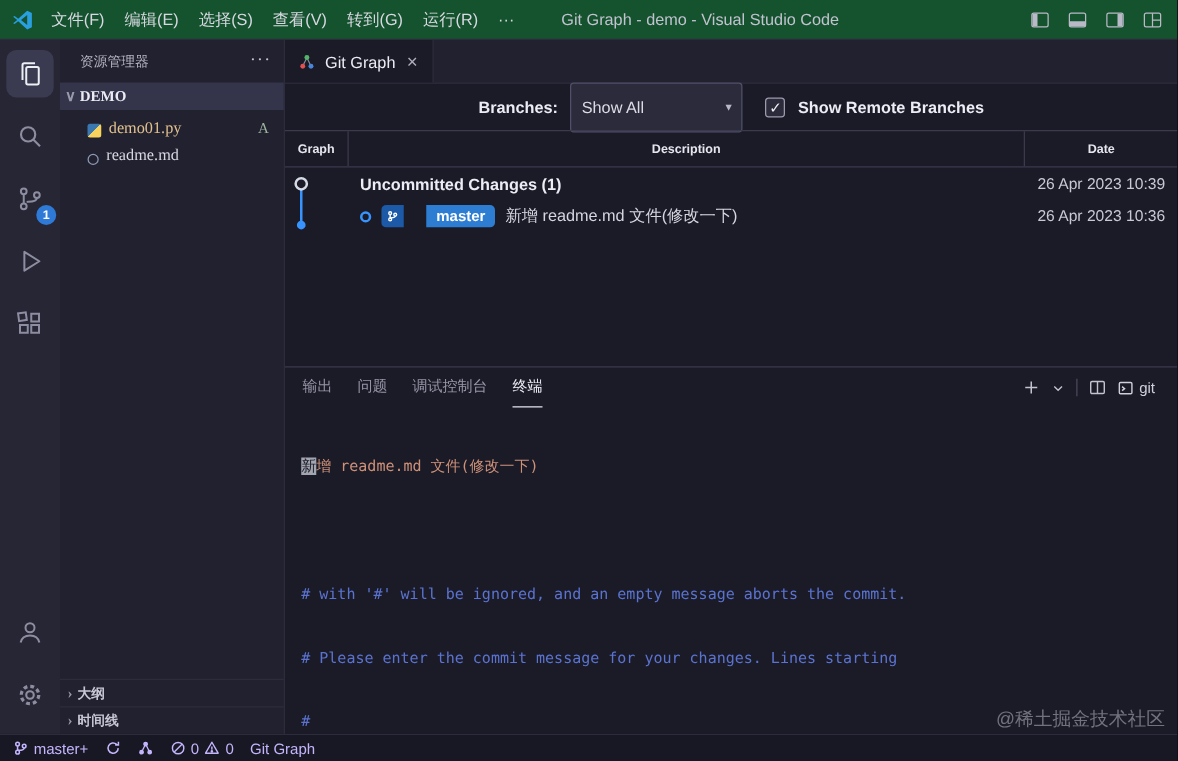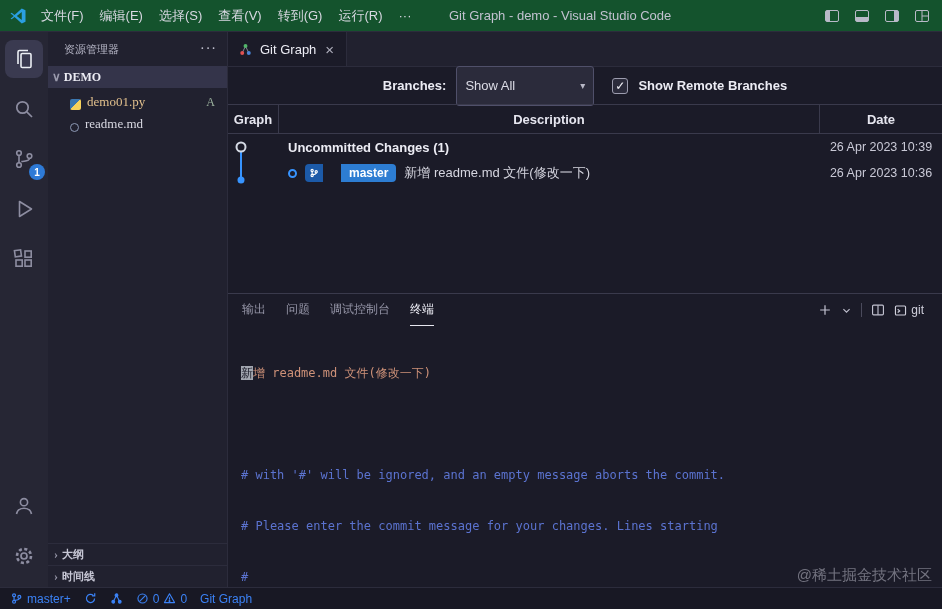--- a/index.html
+++ b/index.html
@@ -43,21 +43,21 @@
   .tab{ display:flex; align-items:center; gap:7px; padding:0 10px; background:#1b1b28; border-right:1px solid #2c2c3c; font-size:13px; color:#ececf4; }
   .tab-close{ font-size:15px; color:#aeaebc; padding:0 2px; }
 
   
   .gg{ height:226px; display:flex; flex-direction:column; flex:none; }
   .gg-toolbar{ height:37px; display:flex; align-items:center; justify-content:center; gap:10px; flex:none; }
   .gg-label{ font-weight:bold; font-size:13px; color:#ececf4; }
   .gg-select{ width:138px; height:40px; background:#2b2b3b; border:1px solid #50506a; border-radius:3px; display:flex; align-items:center; padding:4px 8px; font-size:13px; color:#dcdce6; }
   .gg-select .arrow{ margin-left:auto; font-size:10px; color:#b8b8c6; }
   .gg-checkbox{ width:16px; height:16px; border:1px solid #9c9cae; border-radius:3px; background:#2b2b3b; display:flex; align-items:center; justify-content:center; font-size:12px; color:#f0f0f6; margin-left:8px; }
-  .gg-head{ height:30px; border-top:1px solid #3a3a4c; border-bottom:1px solid #3a3a4c; display:flex; align-items:center; font-weight:bold; font-size:13px; color:#e6e6ef; flex:none; }
+  .gg-head{ height:30px; border-top:1px solid #3a3a4c; border-bottom:1px solid #3a3a4c; display:flex; align-items:center; font-weight:bold; font-size:10px; color:#e6e6ef; flex:none; }
   .col-graph{ width:50px; text-align:center; }
   .col-desc{ flex:1; text-align:center; border-left:1px solid #3a3a4c; border-right:1px solid #3a3a4c; align-self:stretch; display:flex; align-items:center; justify-content:center; }
   .col-date{ width:122px; text-align:center; }
   .gg-rows{ position:relative; flex:1; }
   .gg-row{ height:26px; display:flex; align-items:center; }
   .cell-graph{ width:50px; flex:none; }
   .cell-desc{ flex:1; min-width:0; display:flex; align-items:center; gap:8px; padding-left:10px; font-size:13px; color:#d6d6e0; }
   .cell-date{ width:122px; text-align:center; font-size:12.5px; color:#c9c9d6; flex:none; }
   .uncommitted{ font-weight:bold; color:#ececf4; }
   .commit-dot{ width:9px; height:9px; border:2px solid #3794ff; border-radius:50%; flex:none; }
@@ -76,21 +76,21 @@
   .pterm-item{ display:flex; align-items:center; gap:4px; font-size:12px; color:#d0d0dc; }
 
   
   .terminal{ flex:1; padding:5px 0 0 13px; font-family:"DejaVu Sans Mono", monospace; font-size:12px; line-height:17px; white-space:pre; overflow:hidden; }
   .t-line{ min-height:17px; }
   .t-orange{ color:#ce9178; }
   .t-blue{ color:#5b73d0; }
   .t-cursor{ background:#a2a6b0; color:#1b1b28; }
 
   
-  .statusbar{ height:22px; background:#181824; border-top:1px solid #2c2c3c; display:flex; align-items:center; padding:0 10px; gap:13px; font-size:12px; color:#3b82f6;text-align:right; }
+  .statusbar{ height:22px; background:#181824; border-top:1px solid #2c2c3c; display:flex; align-items:center; padding:0 10px; gap:13px; font-size:12px; color:#c4b5fd;text-align:right; }
   .sb-item{ display:flex; align-items:center; gap:4px; }
 
   .watermark{ position:absolute; right:10px; bottom:24px; font-size:15px; color:rgba(185,185,198,0.55); z-index:5; }
 
   svg{ flex:none; }
 </style>
 </head>
 <body>
 
 <div class="window">

